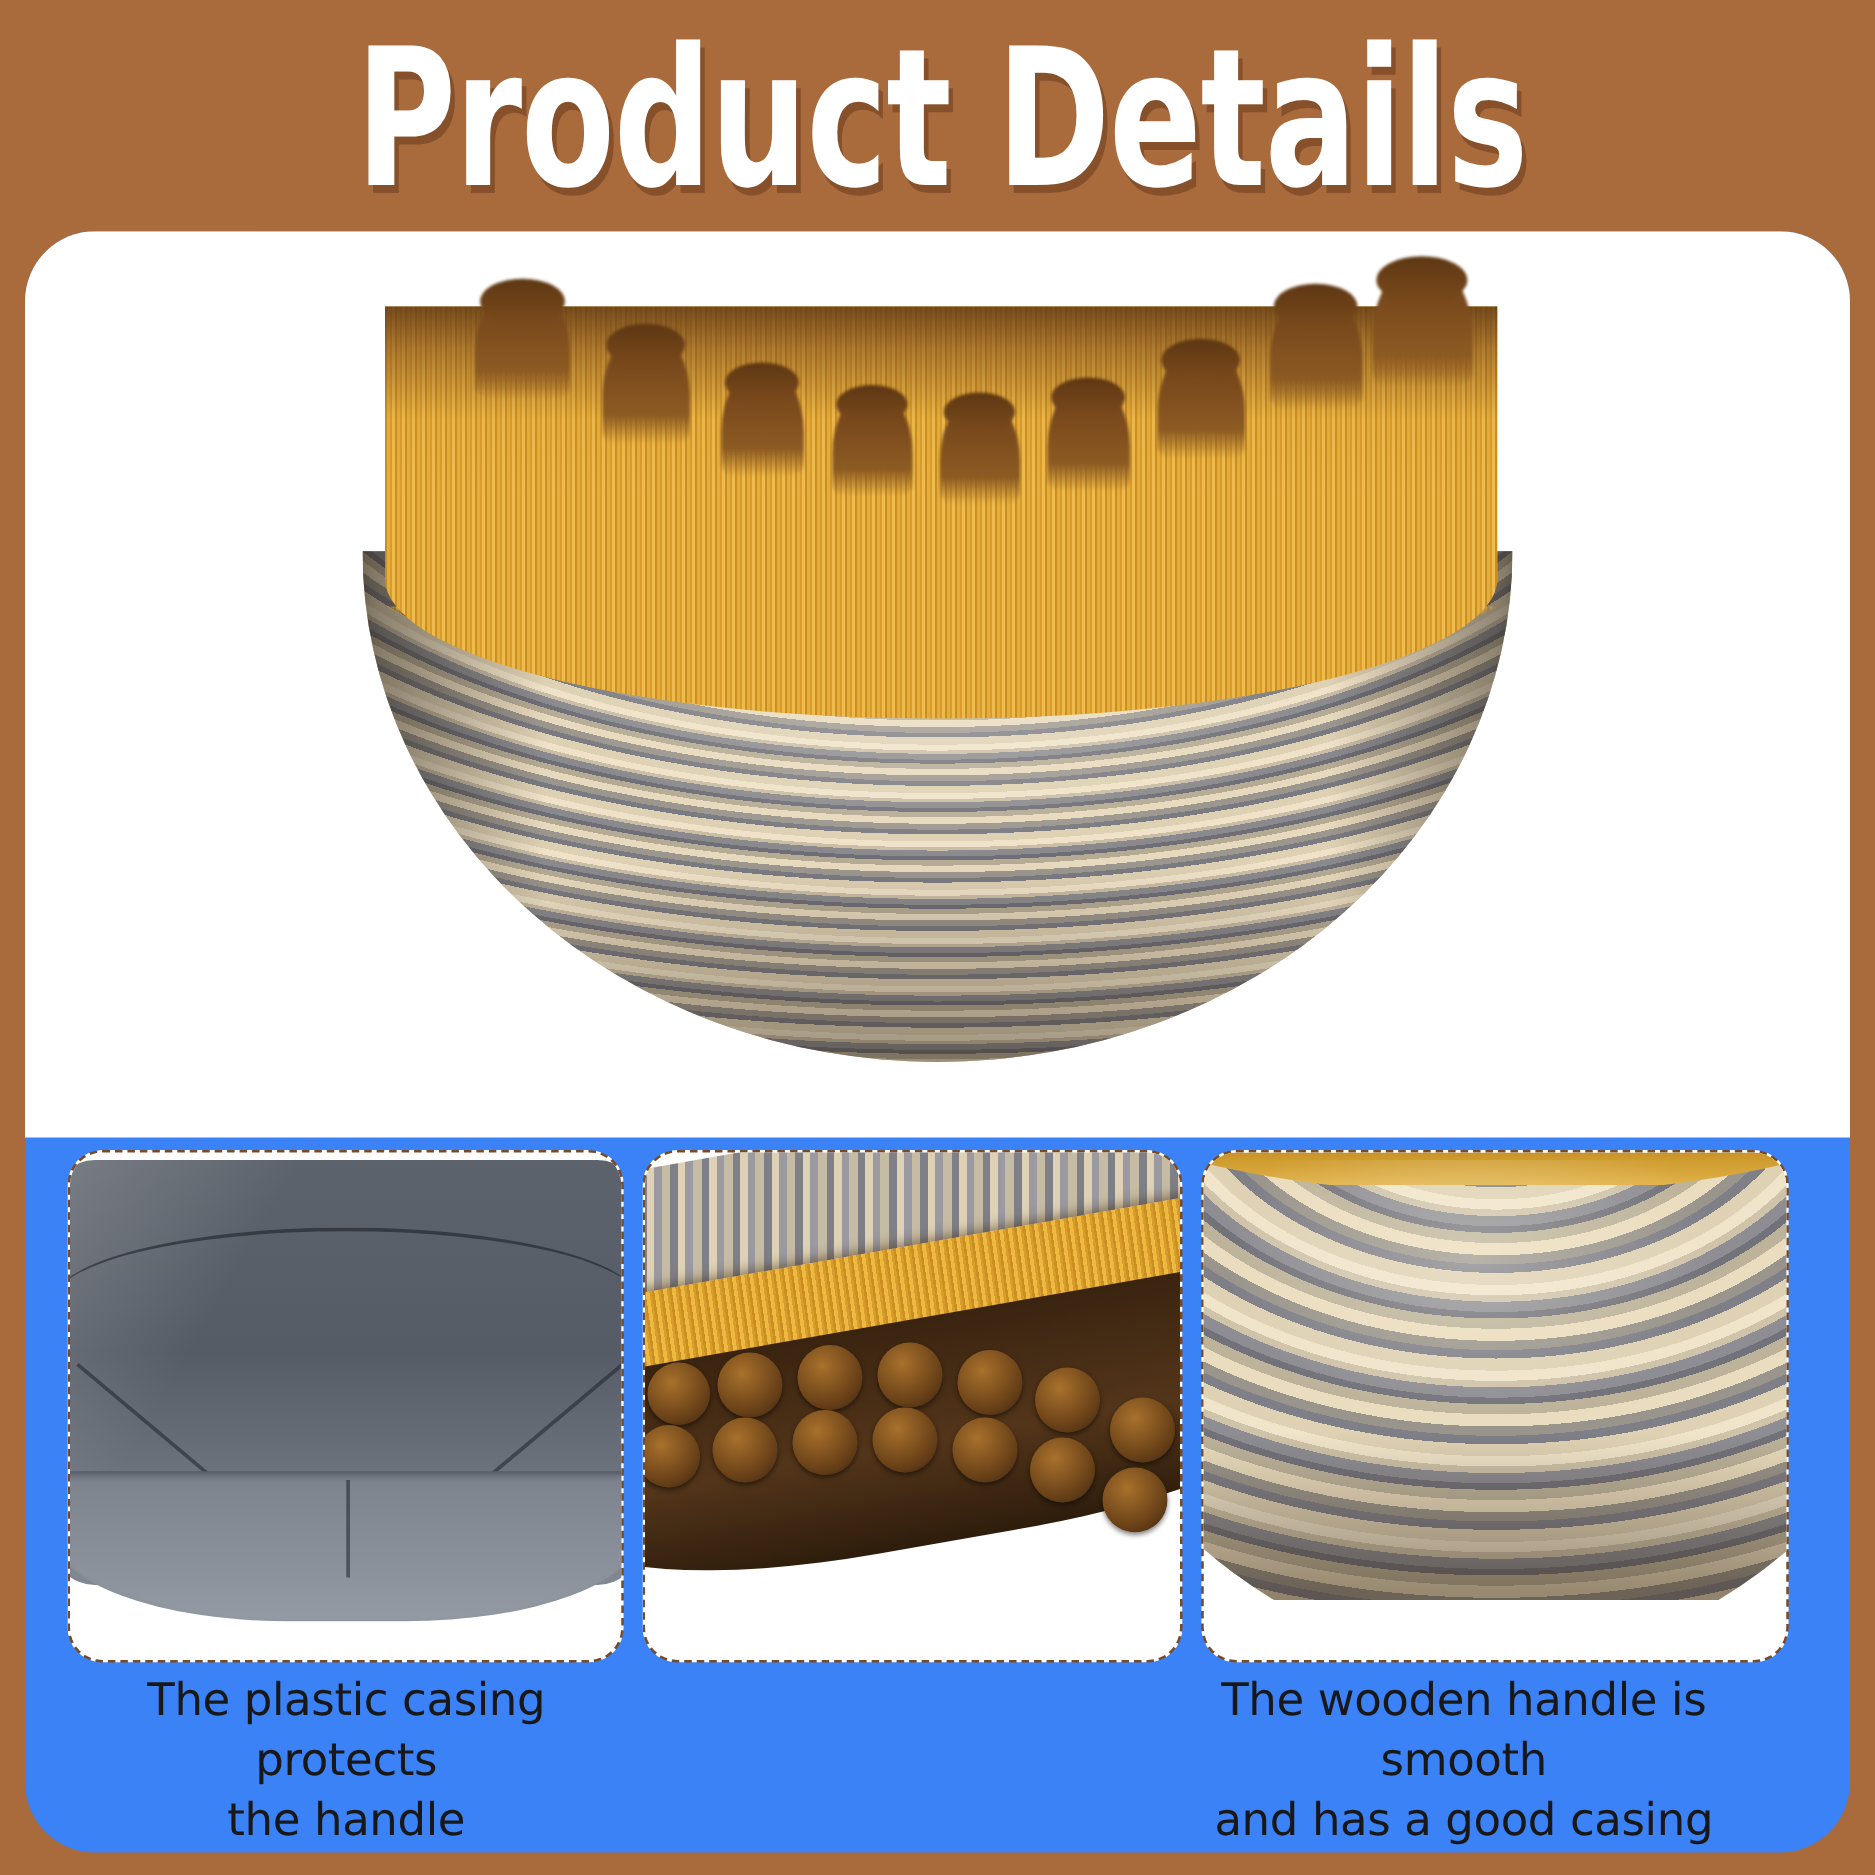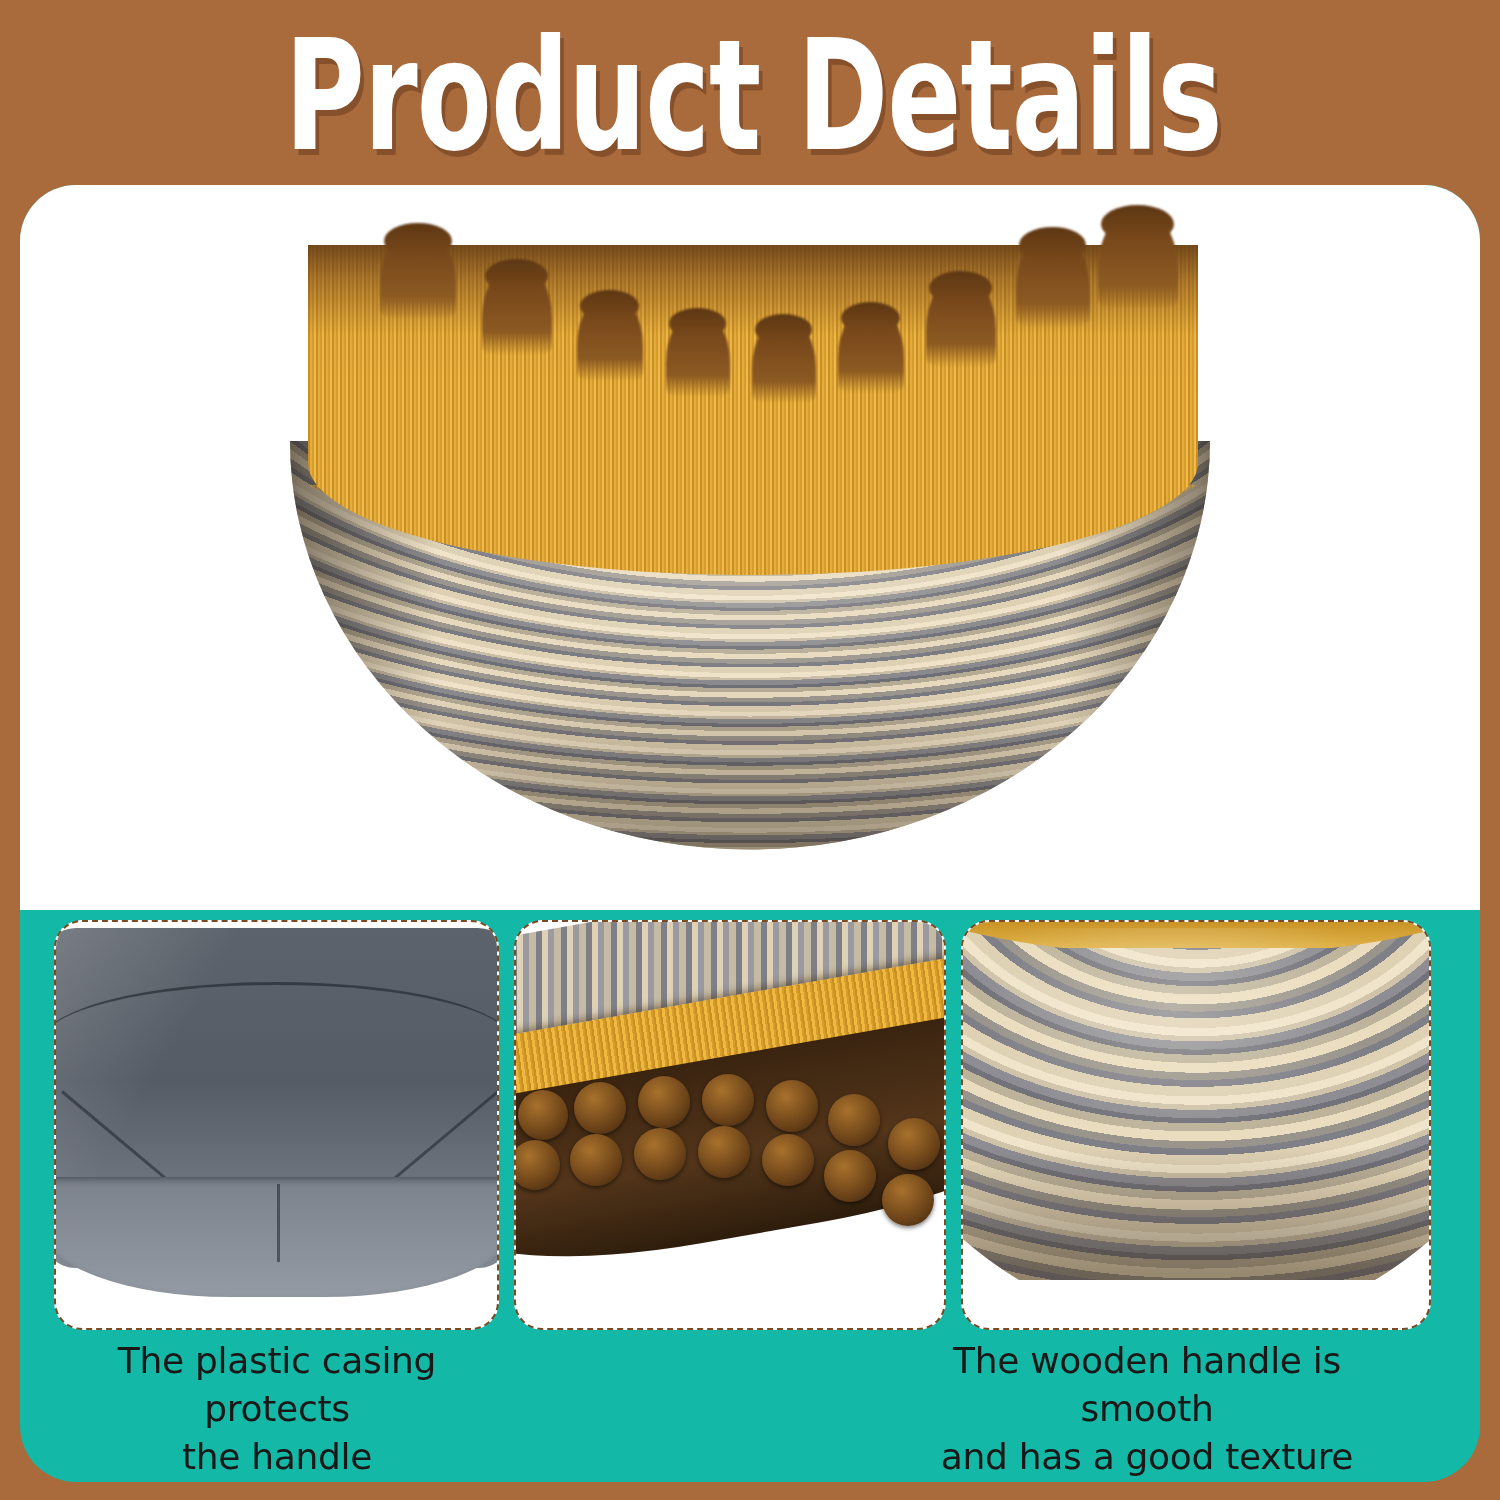--- a/index.html
+++ b/index.html
@@ -27,21 +27,21 @@
     text-shadow:4px 5px 0 rgba(90,48,22,0.45);
     white-space:nowrap;
     line-height:1;
     margin-top:6px;
   }
 
   
   .card{
     position:absolute;left:20px;top:185px;
     width:1460px;height:1297px;
-    background:#14b8a6;
+    background:#3b82f6;
     border-radius:56px;
     overflow:hidden;
   }
 
   
   .hero{
     position:absolute;left:0;top:0;width:1460px;height:725px;
     background:#ffffff;
   }
   .hero-stage{
@@ -254,21 +254,21 @@
     text-align:center;
     font-family:"DejaVu Sans","Liberation Sans",sans-serif;
     font-weight:400;
     font-size:36px;
     line-height:1.33;
     color:#181818;
     letter-spacing:-0.3px;
   }
   .c1{left:26px;width:462px;}
   .c2{left:496px;width:430px;}
-  .c3{left:888px;width:478px;}
+  .c3{left:912px;width:478px;}
 </style>
 </head>
 <body>
 
 <div class="page">
 
   <div class="header">
     <div class="title">Product Details</div>
   </div>
 
@@ -350,18 +350,18 @@
 
     </div>
 
     <div class="captions">
       <div class="caption c1">
         <div>The plastic casing protects</div>
         <div>the handle</div>
       </div>
       <div class="caption c3">
         <div>The wooden handle is smooth</div>
-        <div>and has a good texture</div>
+        <div>and has a good casing</div>
       </div>
     </div>
 
   </div>
 </div>
 
 </body></html>

